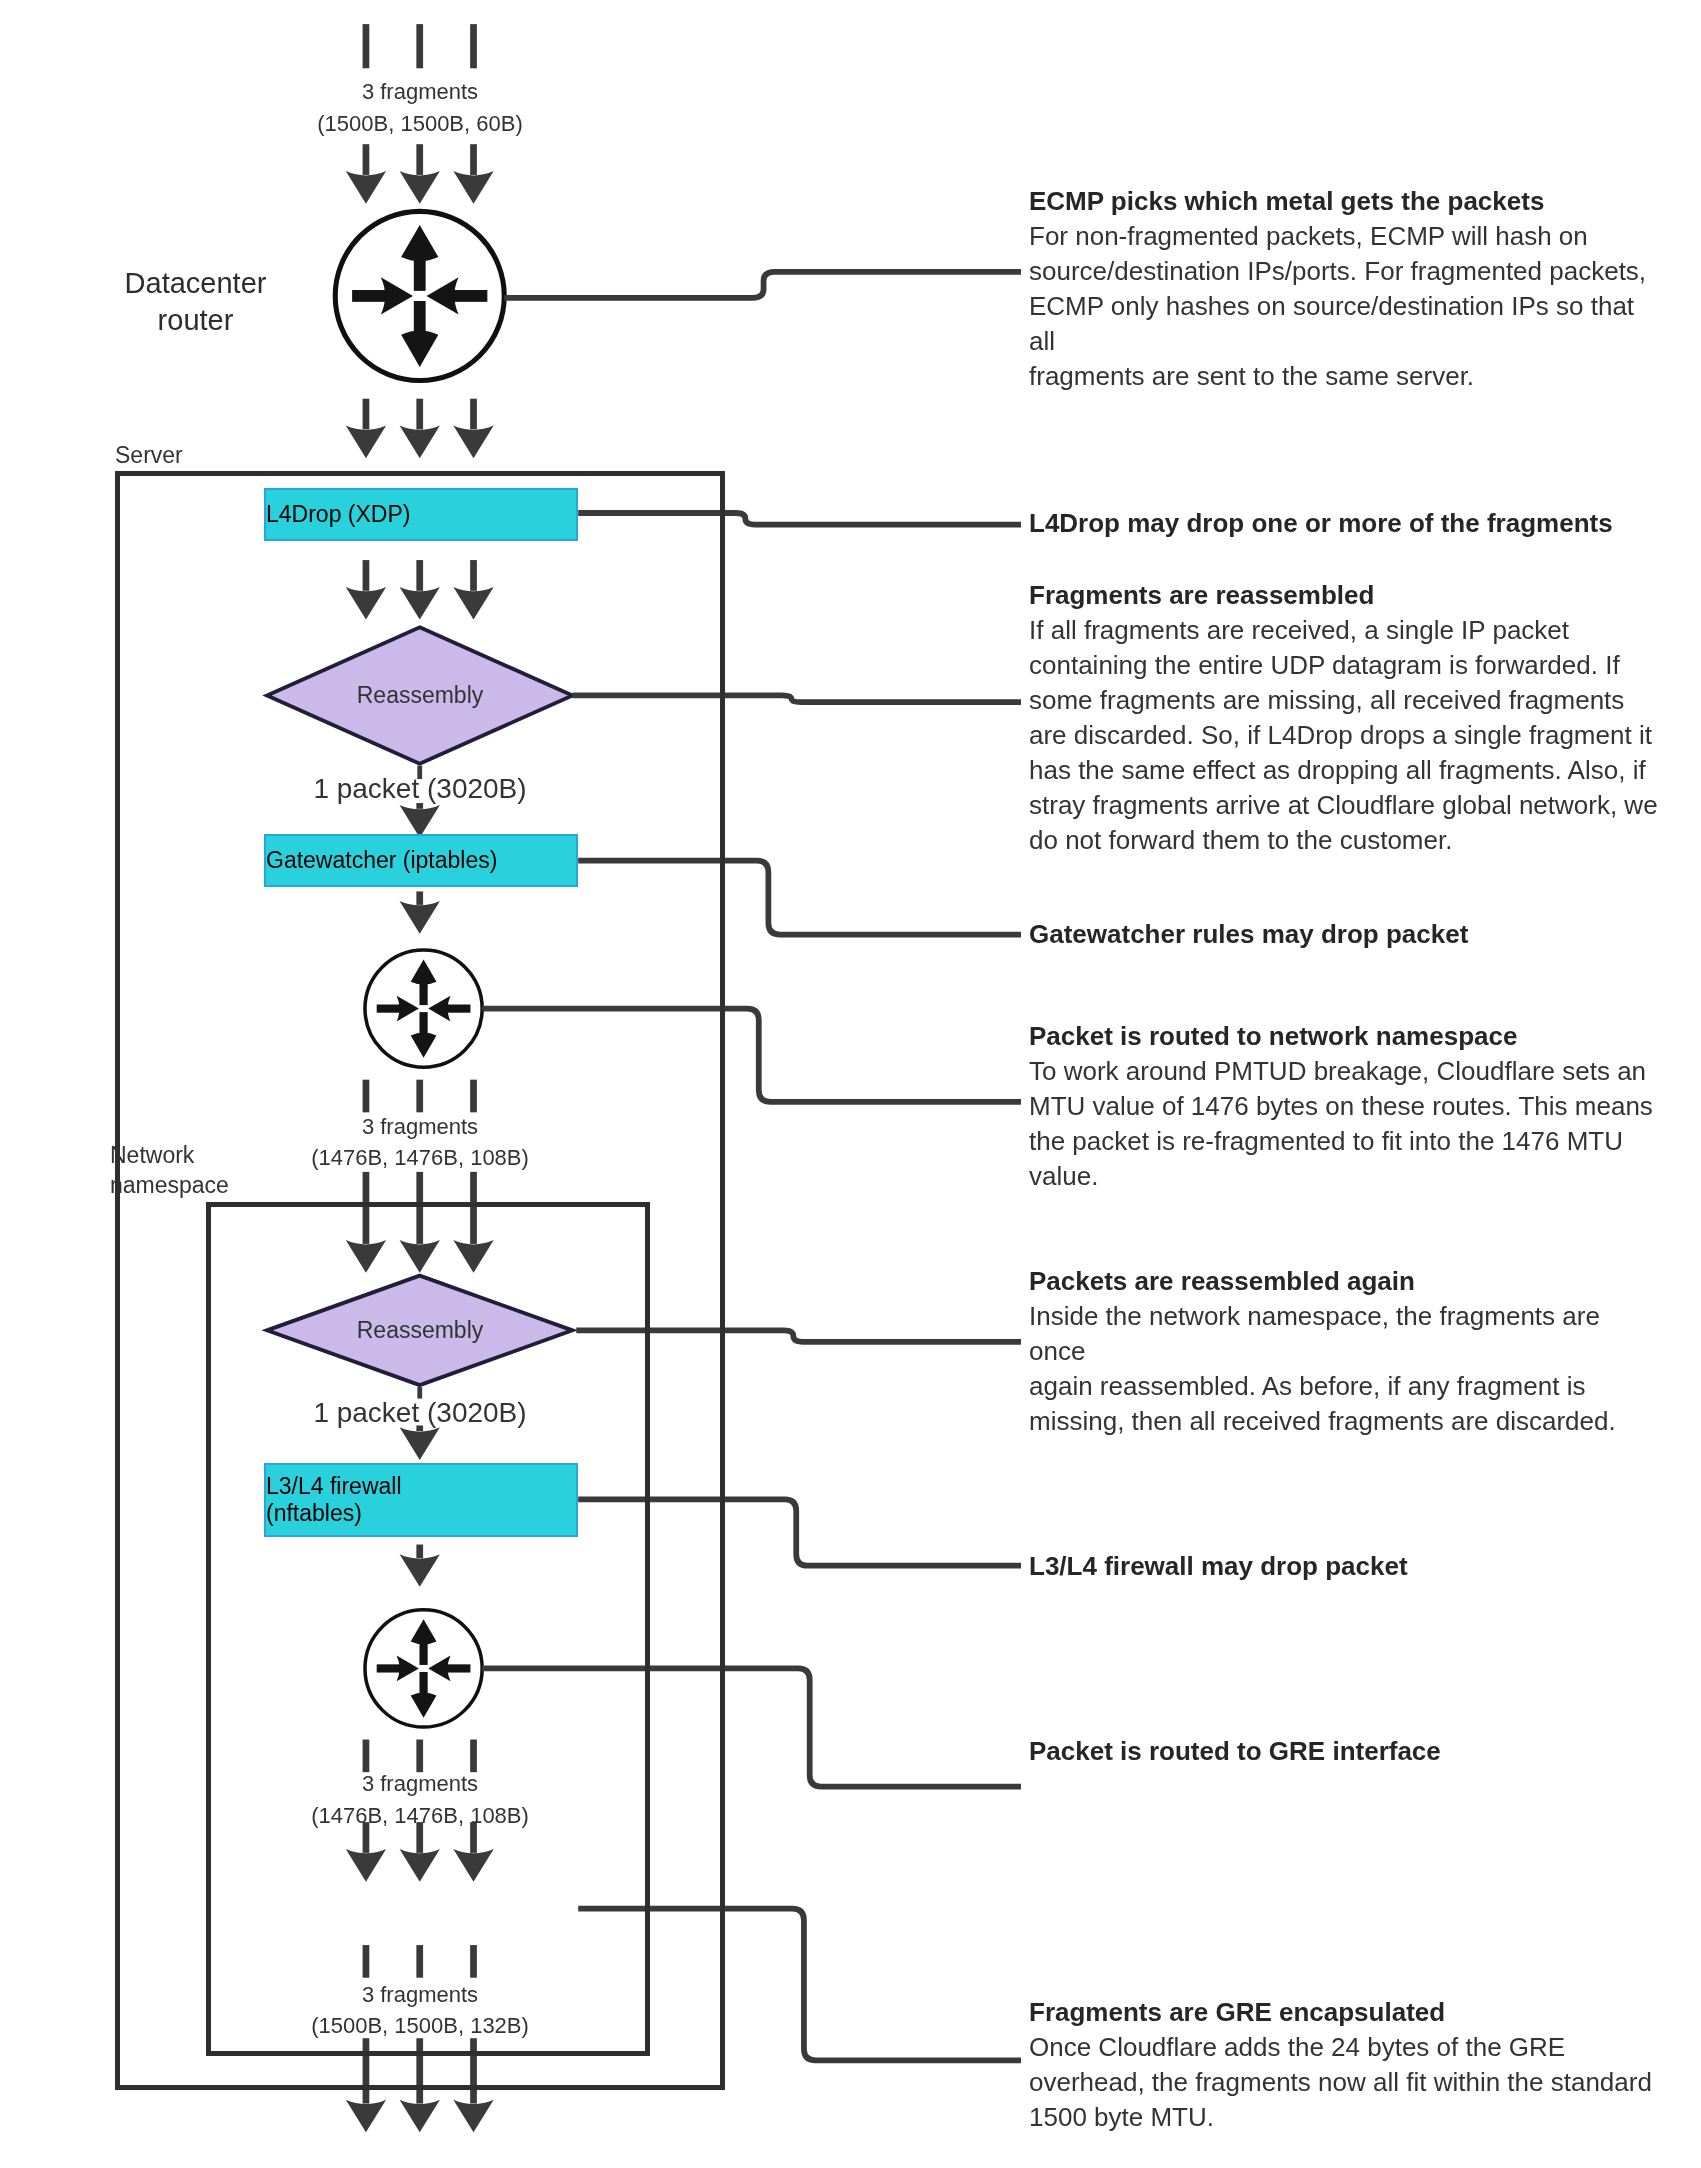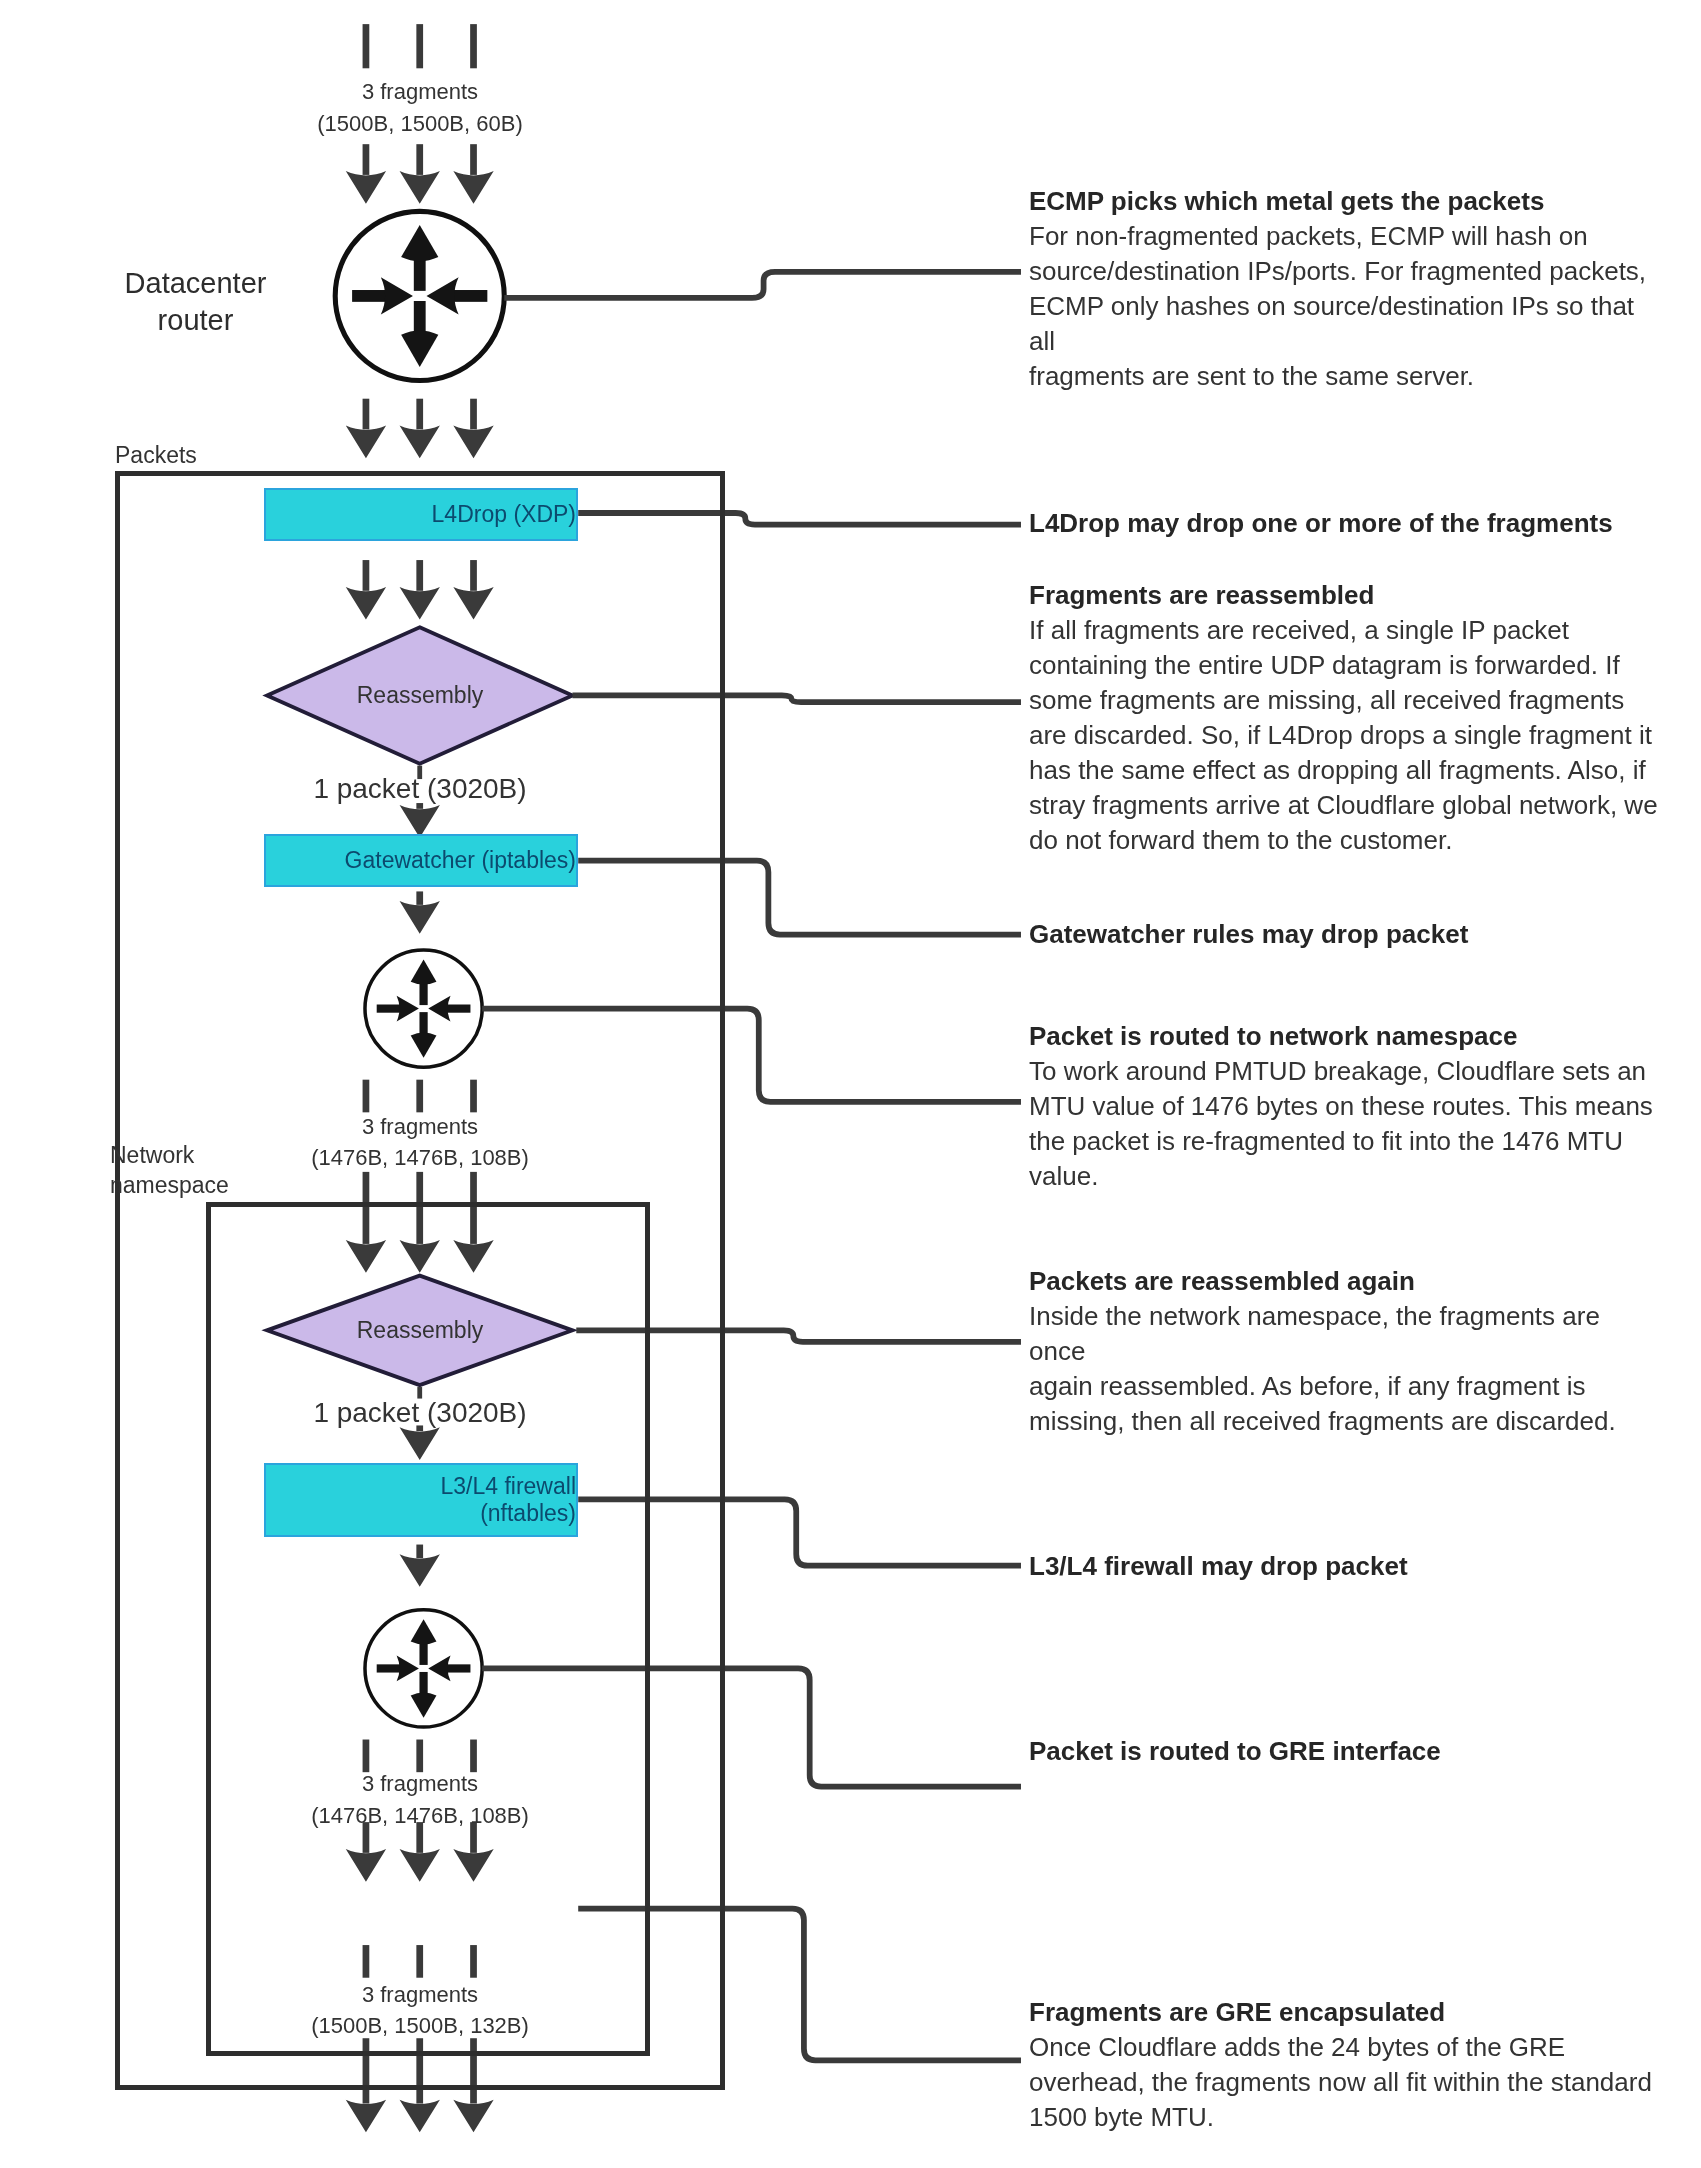--- a/index.html
+++ b/index.html
@@ -5,22 +5,22 @@
   html,body { margin:0; padding:0; background:#ffffff; }
   .canvas {
     position:relative; width:1701px; height:2168px; background:#ffffff;
     font-family:"Liberation Sans", sans-serif; overflow:hidden;
   }
   svg.layer { position:absolute; left:0; top:0; }
   .outline { position:absolute; border:5.8px solid #2e2e2e; box-sizing:border-box; }
   .cyanbox {
     position:absolute; left:264px; width:314px; box-sizing:border-box;
     background:#29d1dc; border:2.9px solid #2ba4dd;
-    display:flex; flex-direction:column; align-items:flex-end; justify-content:center;
-    font-size:23px; color:#0c4a6e; text-align:center; line-height:27px;
+    display:flex; flex-direction:column; align-items:flex-start; justify-content:center;
+    font-size:23px; color:#000000; text-align:center; line-height:27px;
   }
   .dlabel { position:absolute; color:#333333; }
   .cx { transform:translateX(-50%); text-align:center; white-space:nowrap; }
   .frag  { font-size:22px; line-height:33px; }
   .pkt   { font-size:28px; line-height:37px; }
   .dia   { font-size:23px; line-height:33px; }
   .ann { position:absolute; left:1021px; width:629px; color:#333333;
          font-size:26px; line-height:35px;margin-left:8px; }
   .ann .t { font-weight:bold; color:#262626; }
   .ann .b { white-space:pre-line; }
@@ -174,21 +174,21 @@
   <div class="cyanbox" style="top:1463px; height:74px;">
     <span>L3/L4 firewall</span>
     <span>(nftables)</span>
   </div>
 
   <div class="dlabel cx frag" style="left:420px; top:75px;">3 fragments</div>
   <div class="dlabel cx frag" style="left:420px; top:107px;">(1500B, 1500B, 60B)</div>
 
   <div class="dlabel" style="left:113px; top:265px; width:165px; text-align:center; font-size:29px; line-height:37px; color:#2d2d2d;">Datacenter router</div>
 
-  <div class="dlabel dia" style="left:115px; top:439px;">Packets</div>
+  <div class="dlabel dia" style="left:115px; top:439px;">Server</div>
 
   <div class="dlabel cx dia" style="left:420px; top:679px;">Reassembly</div>
   <div class="dlabel cx pkt" style="left:420px; top:770px;">1 packet (3020B)</div>
 
   <div class="dlabel cx frag" style="left:420px; top:1110px;">3 fragments</div>
   <div class="dlabel cx frag" style="left:420px; top:1141px;">(1476B, 1476B, 108B)</div>
 
   <div class="dlabel" style="left:110px; top:1140px; width:144px; font-size:23px; line-height:30px;">Network namespace</div>
 
   <div class="dlabel cx dia" style="left:420px; top:1314px;">Reassembly</div>

